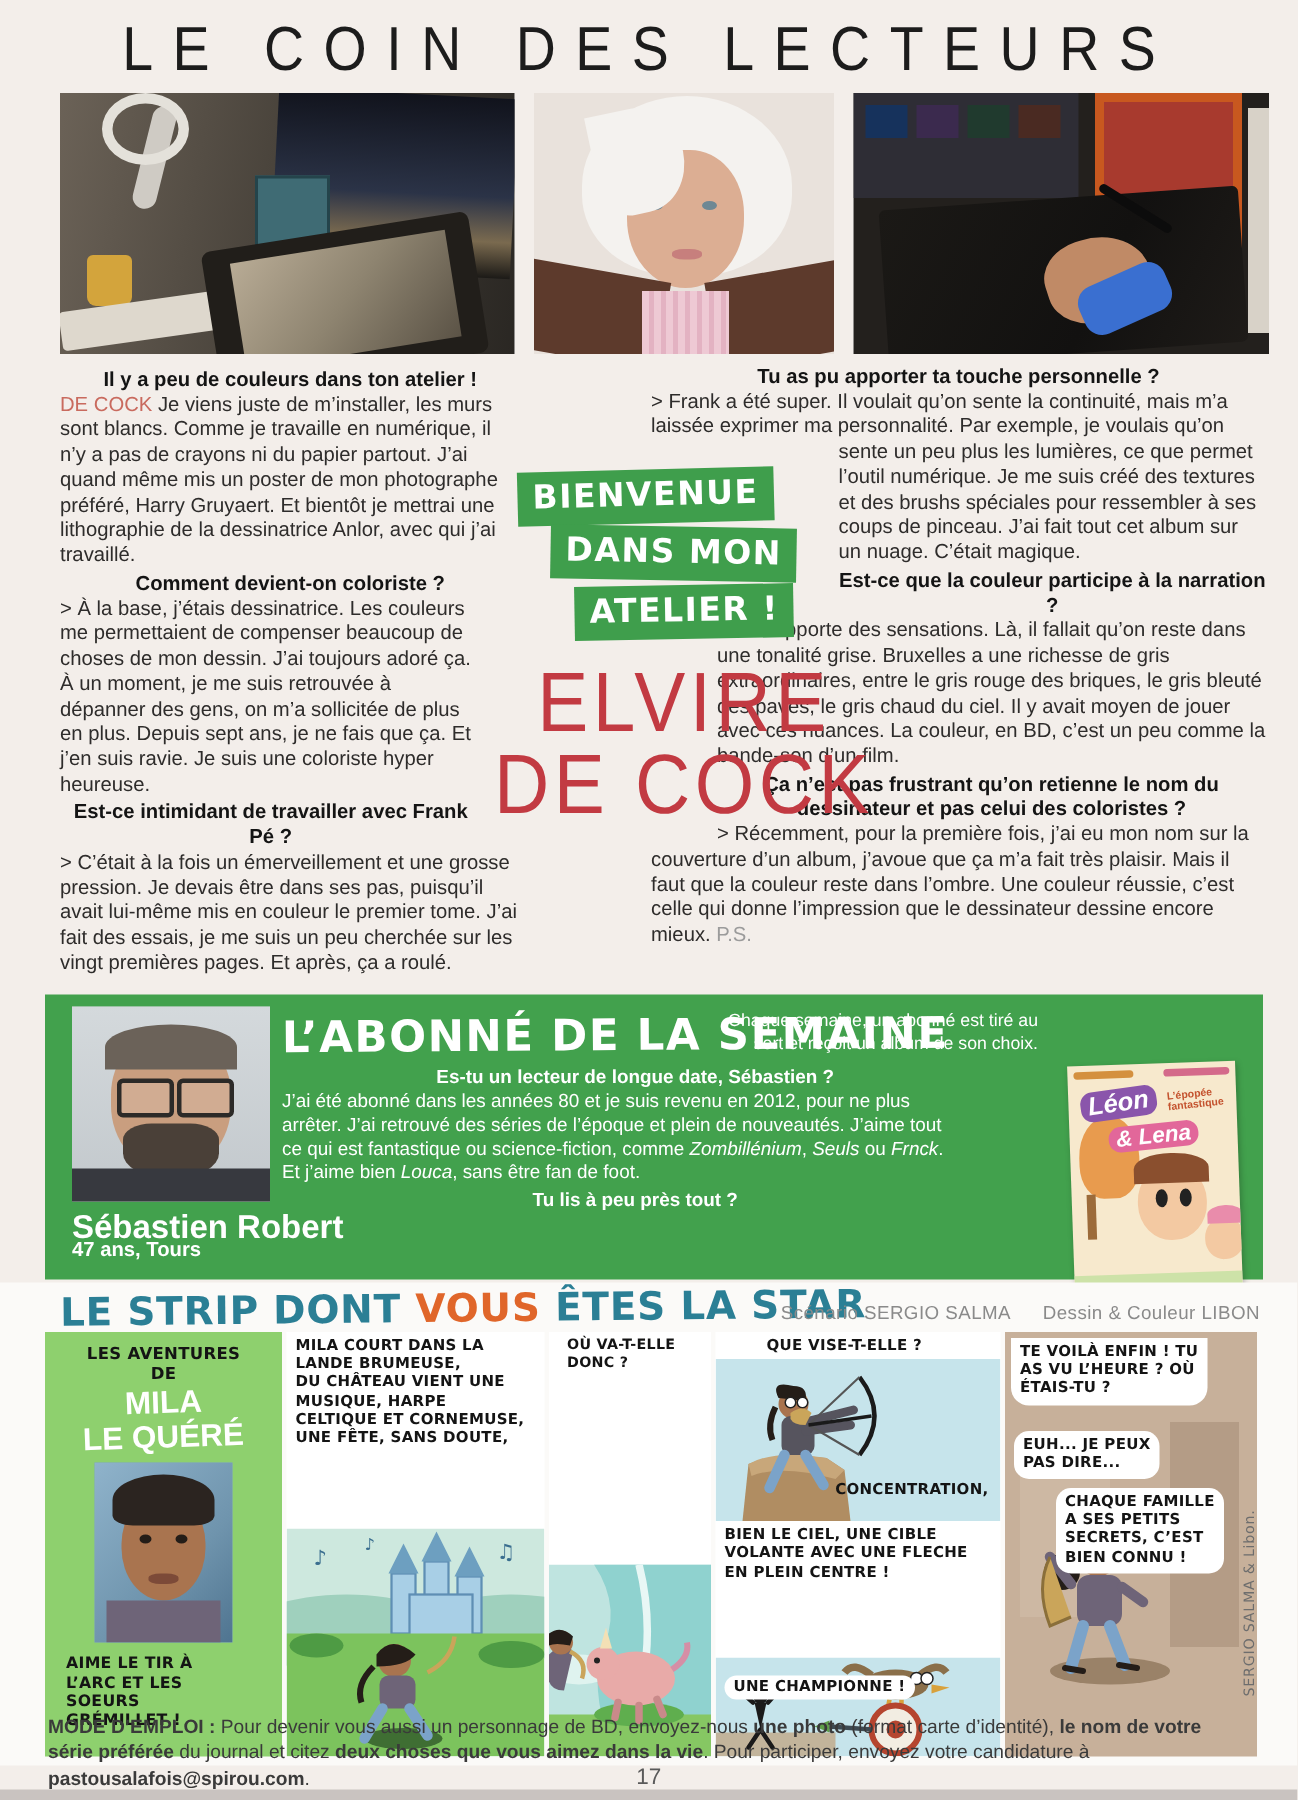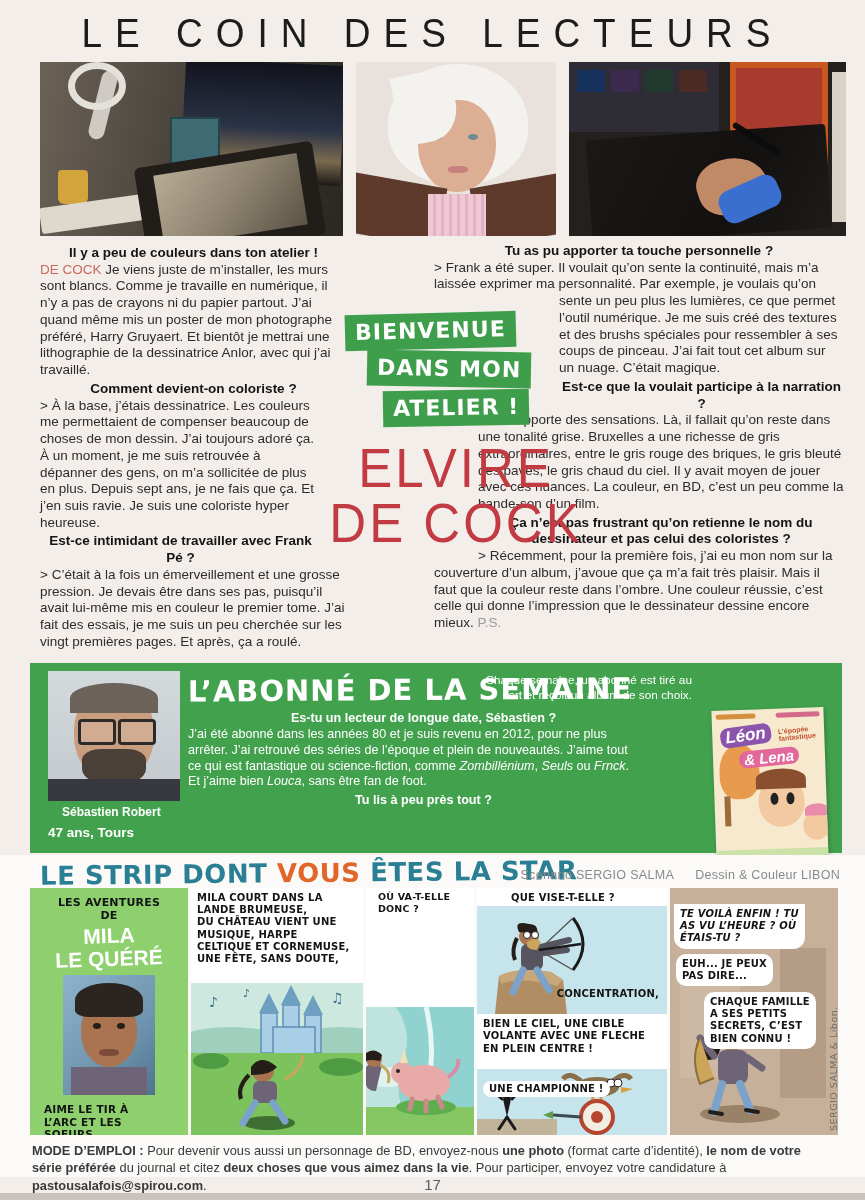--- a/index.html
+++ b/index.html
@@ -40,21 +40,21 @@
   .b2{margin-left:22px;transform:rotate(1deg);margin-top:2px;}
   .b3{margin-left:38px;transform:rotate(-1deg);margin-top:2px;}
   .redname{position:absolute;left:286px;top:198px;width:260px;text-align:center;z-index:2;
     color:#c23a42;font-size:51px;line-height:0.98;letter-spacing:3px;font-weight:400;
     transform:scaleY(1.1);transform-origin:top;}
 
   
   .band{position:absolute;top:663px;left:30px;width:812px;height:190px;background:#42a14d;color:#fff;}
   .band .ph{position:absolute;left:18px;top:8px;width:132px;height:130px;background:#cdd3d6;overflow:hidden;}
   .band .ph div{position:absolute;}
-  .pname{position:absolute;left:32px;top:142px;font-size:12px;font-weight:700;}
+  .pname{position:absolute;left:18px;top:142px;font-size:22px;font-weight:700;}
   .pdet{position:absolute;left:18px;top:162px;font-size:13.5px;font-weight:700;}
   .bandtitle{position:absolute;left:158px;top:10px;font-size:29px;font-weight:800;letter-spacing:1px;
     font-family:"DejaVu Sans",sans-serif;transform:rotate(-0.4deg);}
   .bandtext{position:absolute;left:158px;top:48px;width:452px;font-size:12.6px;line-height:1.26;}
   .bandtext .q{color:#fff;margin-top:3px;padding-left:19px;}
   .note{position:absolute;right:150px;top:10px;width:230px;text-align:right;font-size:11.8px;line-height:1.3;}
   .cover{position:absolute;right:16px;top:46px;width:112px;height:152px;background:#f7e9cd;
     transform:rotate(-2deg);box-shadow:1px 2px 4px rgba(0,0,0,.25);overflow:hidden;}
   .cover div{position:absolute;}
   .cv-t1{font-weight:800;font-style:italic;color:#fff;background:#8a55ab;border-radius:8px;
@@ -66,21 +66,21 @@
   
   .stripbg{position:absolute;top:855px;left:0;width:865px;height:322px;background:#fbfaf8;}
   .striphead{position:absolute;top:858px;left:40px;width:800px;height:30px;}
   .striptitle{font-size:26px;font-weight:800;letter-spacing:0.5px;font-family:"DejaVu Sans",sans-serif;
     transform:rotate(-0.6deg);display:inline-block;}
   .teal{color:#2b7f95}.orange{color:#e0662a}
   .credits{position:absolute;right:0;top:10px;font-size:12.5px;color:#8a8a8a;letter-spacing:0.3px;}
   .credits span{margin-left:18px;}
 
   .comic{position:absolute;top:888px;left:30px;width:812px;height:247px;display:flex;gap:3px;}
-  .panel{position:relative;flex:none;height:247px;overflow:hidden;}
+  .panel{position:relative;flex:none;height:283px;overflow:hidden;}
   .comictxt{font-family:"DejaVu Sans",sans-serif;font-weight:700;font-size:10px;line-height:1.22;
     color:#141414;white-space:pre-line;letter-spacing:0.2px;}
   .p1{width:158px;background:#8ed06e;text-align:center;}
   .p1 .t1{margin-top:8px;font-size:11px;}
   .p1 .nm{color:#fff;font-size:21px;line-height:1.0;font-weight:800;margin-top:2px;transform:rotate(-2deg);}
   .milaphoto{position:relative;width:92px;height:120px;margin:6px auto 0;background:#7da5c0;overflow:hidden;}
   .milaphoto div{position:absolute;}
   .p1 .cap{text-align:left;margin:8px 0 0 14px;font-size:10.5px;}
   .p2{width:172px;background:#fff;}
   .p3{width:108px;background:#fff;}
@@ -150,21 +150,21 @@
       <p class="q">Comment devient-on coloriste ?</p>
       <p class="ans"><span class="spR"></span><span>&gt; À la base, j’étais dessinatrice. Les couleurs me permettaient de compenser beaucoup de choses de mon dessin. J’ai toujours adoré ça. À un moment, je me suis retrouvée à dépanner des gens, on m’a sollicitée de plus en plus. Depuis sept ans, je ne fais que ça. Et j’en suis ravie. Je suis une coloriste hyper heureuse.</span></p>
       <p class="q wide">Est-ce intimidant de travailler avec Frank Pé ?</p>
       <p class="ans wide">&gt; C’était à la fois un émerveillement et une grosse pression. Je devais être dans ses pas, puisqu’il avait lui-même mis en couleur le premier tome. J’ai fait des essais, je me suis un peu cherchée sur les vingt premières pages. Et après, ça a roulé.</p>
     </div>
 
     <div class="colR">
       <p class="q" style="margin-top:0;">Tu as pu apporter ta touche personnelle ?</p>
       <p class="ans">&gt; Frank a été super. Il voulait qu’on sente la continuité, mais m’a laissée exprimer ma personnalité. Par exemple, je voulais qu’on</p>
       <p class="ans"><span class="sp1"></span><span>sente un peu plus les lumières, ce que permet l’outil numérique. Je me suis créé des textures et des brushs spéciales pour ressembler à ses coups de pinceau. J’ai fait tout cet album sur un nuage. C’était magique.</span></p>
-      <p class="q">Est-ce que la voulait participe à la narration ?</p>
+      <p class="q">Est-ce que la couleur participe à la narration ?</p>
       <p class="ans"><span class="sp2"></span><span>&gt; Elle apporte des sensations. Là, il fallait qu’on reste dans une tonalité grise. Bruxelles a une richesse de gris extraordinaires, entre le gris rouge des briques, le gris bleuté des pavés, le gris chaud du ciel. Il y avait moyen de jouer avec ces nuances. La couleur, en BD, c’est un peu comme la bande-son d’un film.</span></p>
       <p class="q">Ça n’est pas frustrant qu’on retienne le nom du dessinateur et pas celui des coloristes ?</p>
       <p class="ans"><span>&gt; Récemment, pour la première fois, j’ai eu mon nom sur la couverture d’un album, j’avoue que ça m’a fait très plaisir. Mais il faut que la couleur reste dans l’ombre. Une couleur réussie, c’est celle qui donne l’impression que le dessinateur dessine encore mieux. </span><span class="grey">P.S.</span></p>
     </div>
 
     <div class="badge">
       <div class="bx b1">BIENVENUE</div><br>
       <div class="bx b2">DANS MON</div><br>
       <div class="bx b3">ATELIER !</div>
     </div>
@@ -359,21 +359,21 @@
         <circle cx="62" cy="150" r="13" fill="#a9744f"></circle>
         <path d="M48 142 Q40 128 62 132 Q76 132 74 146 Z" fill="#241d18"></path>
         <circle cx="38" cy="160" r="12" fill="#241d18"></circle>
         <path d="M56 150 Q60 154 66 152" stroke="#5c3a28" stroke-width="2" fill="none"></path>
         <rect x="48" y="162" width="30" height="34" rx="8" fill="#6e6478"></rect>
         <path d="M44 168 L30 150 M78 170 L92 180" stroke="#6e6478" stroke-width="7" stroke-linecap="round"></path>
         <path d="M30 150 Q20 170 30 196 L44 190" fill="#caa55a" stroke="#8a6f3a" stroke-width="2"></path>
         <path d="M52 196 L44 224 M70 196 L80 222" stroke="#7ba3c9" stroke-width="8" stroke-linecap="round"></path>
         <path d="M40 224 L52 226 M76 222 L88 224" stroke="#241d18" stroke-width="4" stroke-linecap="round"></path>
       </svg>
-      <div class="comictxt bubble" style="left:4px;top:16px;border-radius:0 0 12px 12px;font-style:italic;">TE VOILÀ ENFIN ! TU
+      <div class="comictxt bubble" style="left:4px;top:4px;border-radius:0 0 12px 12px;">TE VOILÀ ENFIN ! TU
 AS VU L’HEURE ? OÙ
 ÉTAIS-TU ?</div>
       <div class="comictxt bubble" style="left:6px;top:66px;">EUH... JE PEUX
 PAS DIRE...</div>
       <div class="comictxt bubble" style="left:34px;top:104px;">CHAQUE FAMILLE
 A SES PETITS
 SECRETS, C’EST
 BIEN CONNU !</div>
       <div class="sig">SERGIO SALMA &amp; Libon.</div>
     </div>

